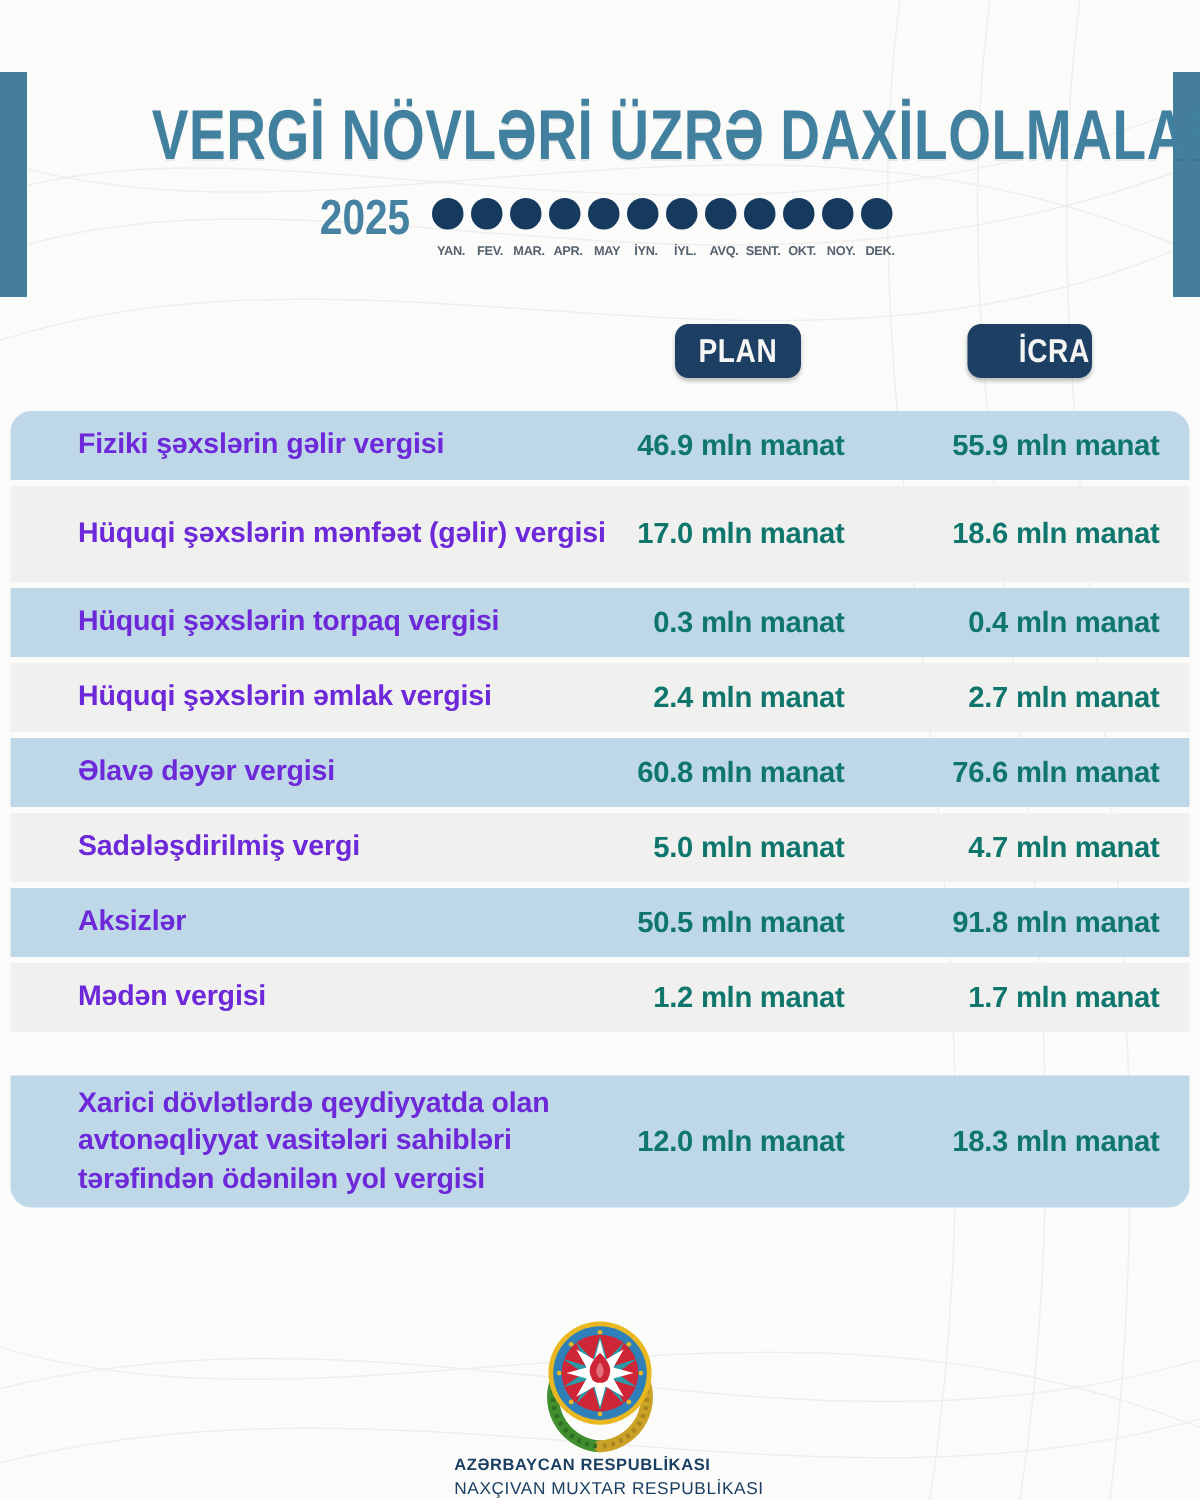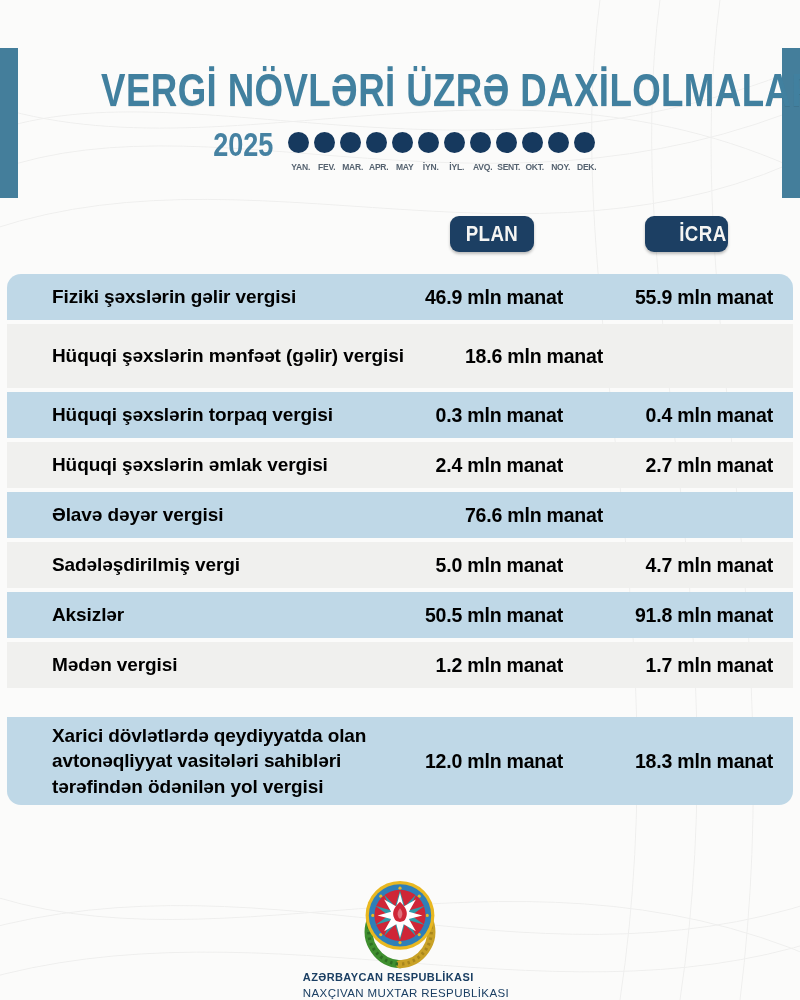--- a/index.html
+++ b/index.html
@@ -78,25 +78,25 @@
     min-height:46px;
     padding:6px 0;
   }
   .row:nth-child(even) { background:#f0f0ee; }
   .row:first-child { border-radius:14px 14px 0 0; }
   .row:last-child { border-radius:0 0 14px 14px;margin-top:25px; }
   .row:nth-child(2) { min-height:64px; }
   .row:nth-child(9) { min-height:88px; }
   .cell-label {
     flex:1; padding-left:45px;
-    font-size:19px; font-weight:bold; color:#000000;
+    font-size:19px; font-weight:bold; color:#6d28d9;
     line-height:1.32; max-width:406px; letter-spacing:-0.1px;
   }
   .cell-plan, .cell-icra {
-    text-align:right; font-size:19.5px; font-weight:bold; color:#000000;
+    text-align:right; font-size:19.5px; font-weight:bold; color:#0f766e;
     padding-right:20px; white-space:nowrap; letter-spacing:-0.2px;
   }
   .cell-plan { width:170px; }
   .cell-icra { width:210px; }
 
   
   .footer { display:flex; justify-content:center; align-items:center; margin-top:74px;flex-direction:column; }
   .emblem { width:80px; height:92px; flex:0 0 auto; }
   .footer-text { margin-left:12px; color:#1b3f63; }
   .footer-line1 { font-size:11px; font-weight:bold; letter-spacing:0.4px; }
@@ -175,37 +175,39 @@
 
   <div class="tax-table" id="tax-table">
     <div class="row">
       <div class="cell-label">Fiziki şəxslərin gəlir vergisi</div>
       <div class="cell-plan">46.9 mln manat</div>
       <div class="cell-icra">55.9 mln manat</div>
     </div>
 
     <div class="row">
       <div class="cell-label">Hüquqi şəxslərin mənfəət (gəlir) vergisi</div>
+      <div class="cell-plan">17.0 mln manat</div>
       <div class="cell-icra">18.6 mln manat</div>
     </div>
 
     <div class="row">
       <div class="cell-label">Hüquqi şəxslərin torpaq vergisi</div>
       <div class="cell-plan">0.3 mln manat</div>
       <div class="cell-icra">0.4 mln manat</div>
     </div>
 
     <div class="row">
       <div class="cell-label">Hüquqi şəxslərin əmlak vergisi</div>
       <div class="cell-plan">2.4 mln manat</div>
       <div class="cell-icra">2.7 mln manat</div>
     </div>
 
     <div class="row">
       <div class="cell-label">Əlavə dəyər vergisi</div>
+      <div class="cell-plan">60.8 mln manat</div>
       <div class="cell-icra">76.6 mln manat</div>
     </div>
 
     <div class="row">
       <div class="cell-label">Sadələşdirilmiş vergi</div>
       <div class="cell-plan">5.0 mln manat</div>
       <div class="cell-icra">4.7 mln manat</div>
     </div>
 
     <div class="row">

